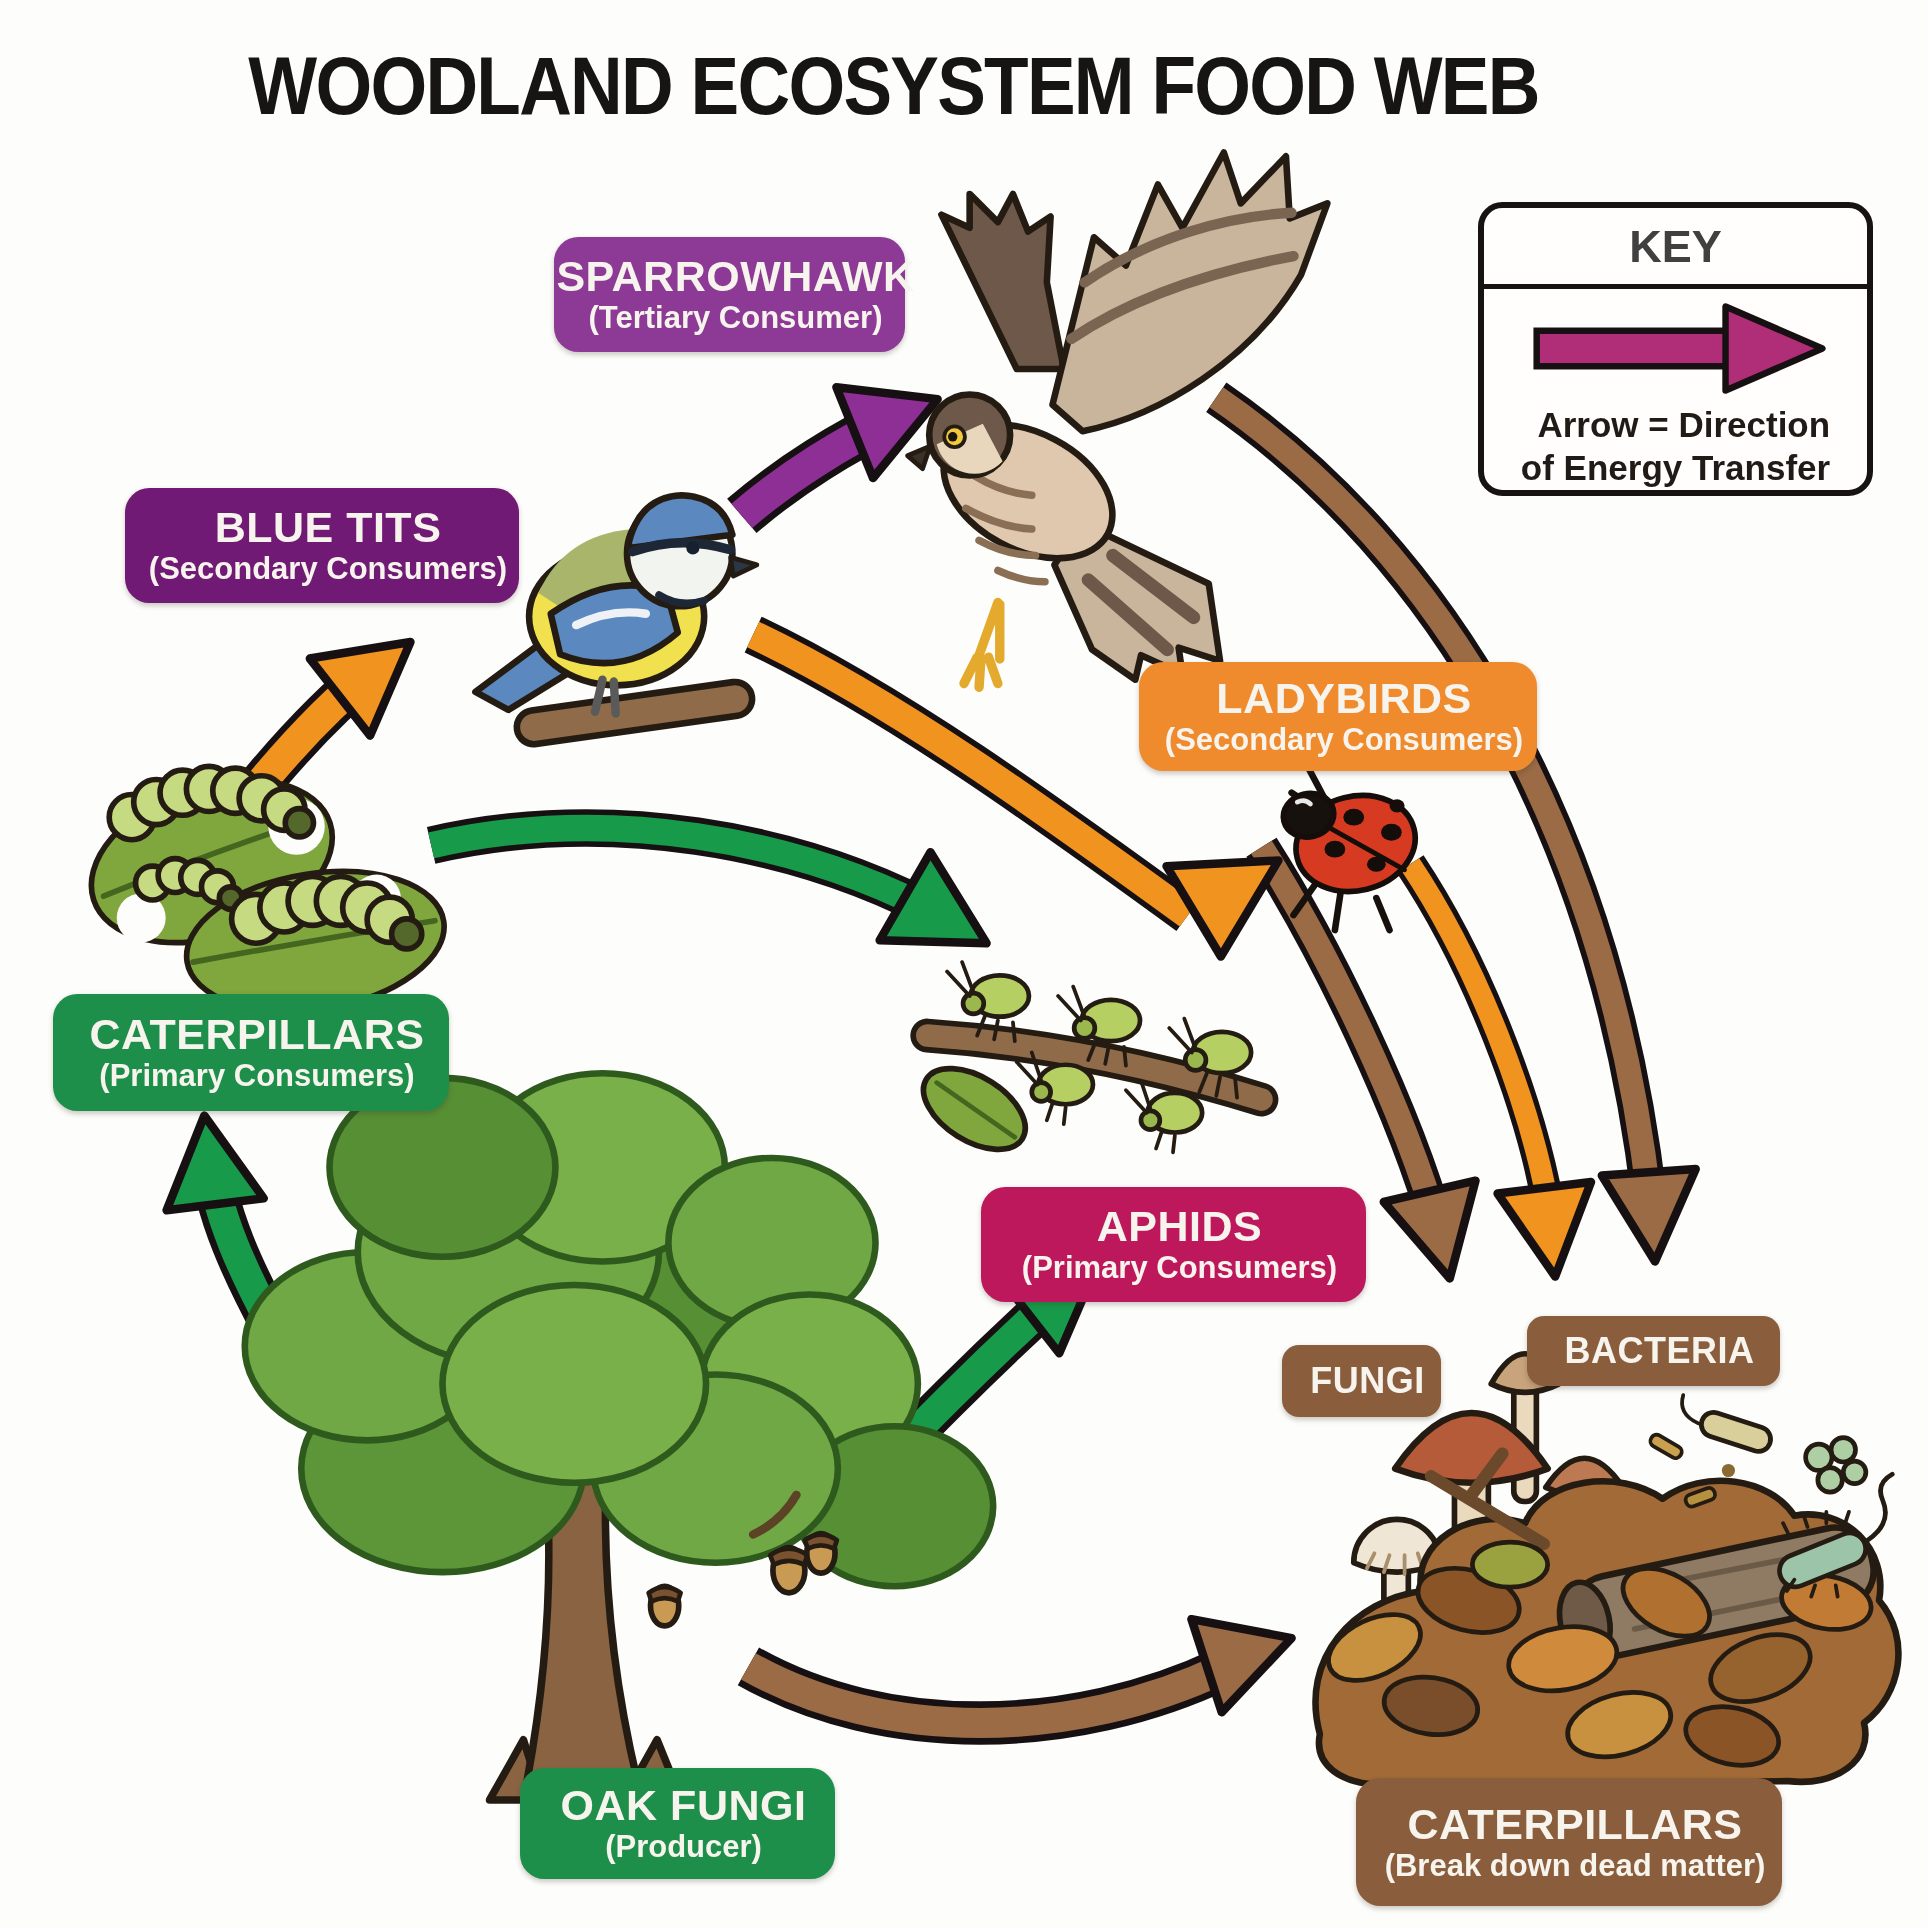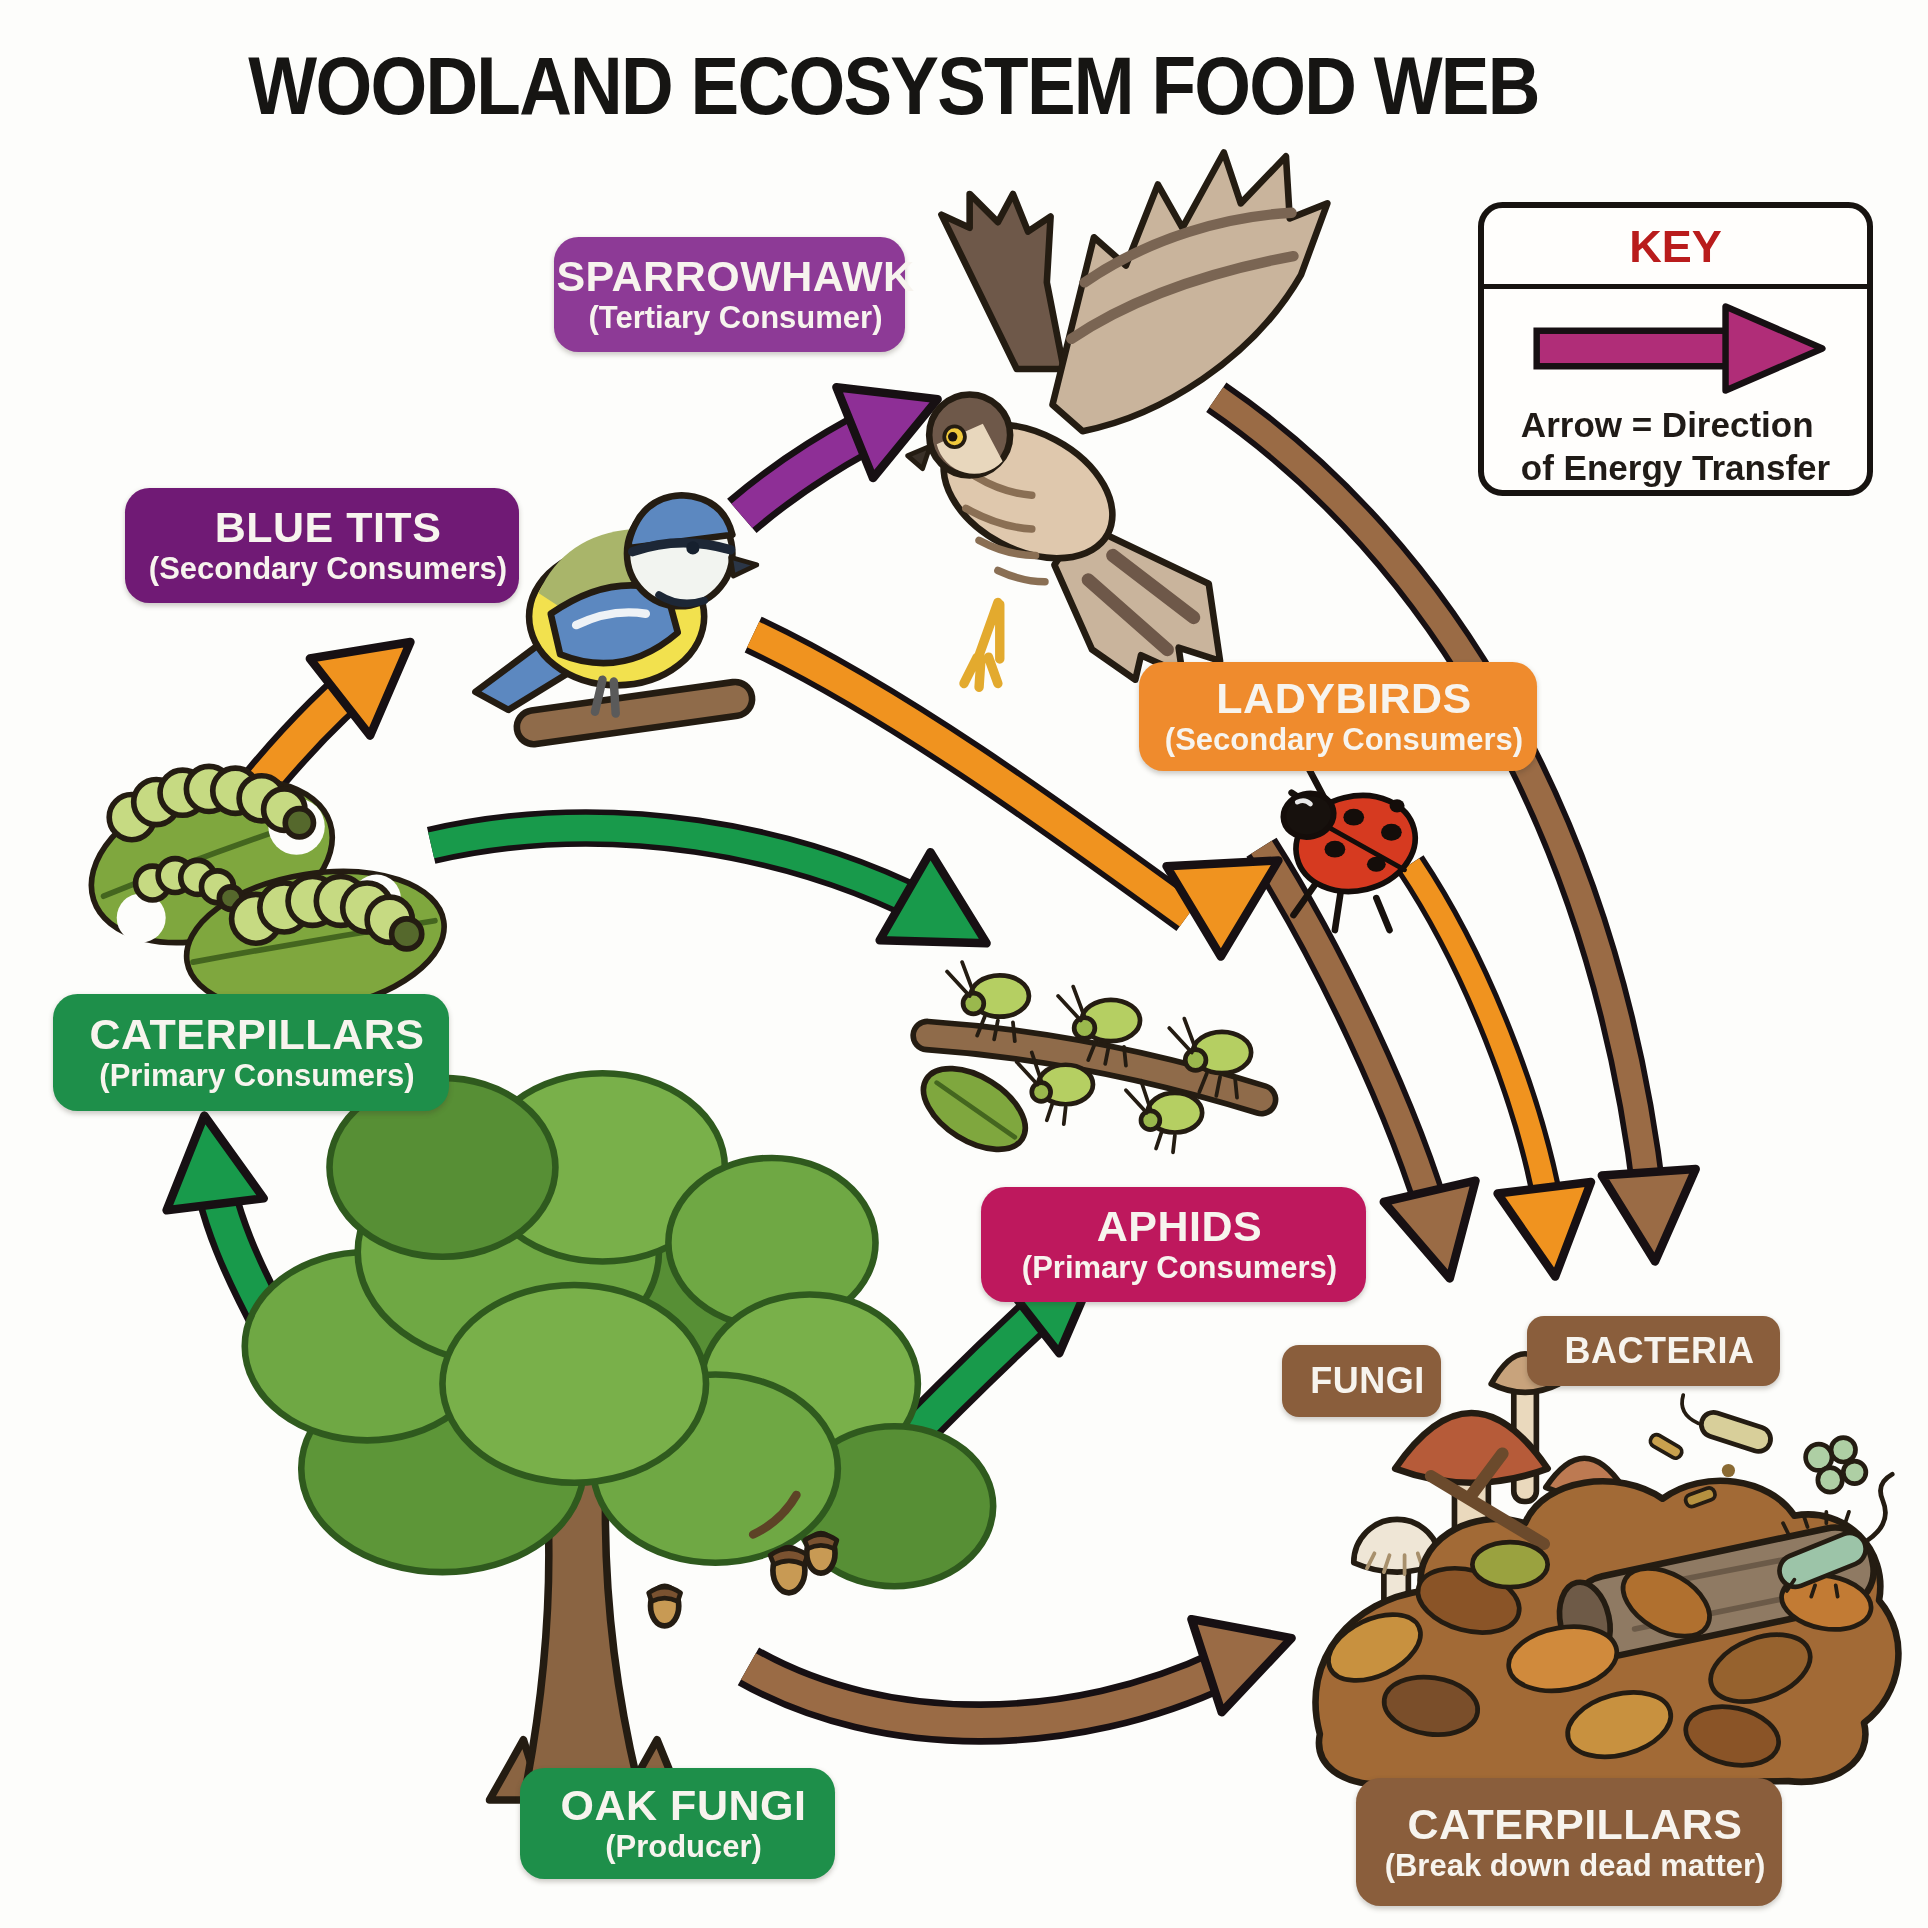--- a/index.html
+++ b/index.html
@@ -21,24 +21,24 @@
   }
   .nl-main{font-size:43px;line-height:1.1;letter-spacing:0.5px;}
   .nl-sub{font-size:31px;line-height:1.15;font-weight:700;}
   .nl-main.sm{font-size:36px;}
   
   .keybox{
     position:absolute;left:1478px;top:202px;width:395px;height:294px;background:#fffefc;
     border:6.6px solid #171310;border-radius:24.5px;z-index:3;box-sizing:border-box;
     display:flex;flex-direction:column;align-items:center;
   }
-  .key-heading{font-size:45px;font-weight:700;color:#b91c1c;margin-top:13px;}
+  .key-heading{font-size:45px;font-weight:700;color:#404040;margin-top:13px;}
   .key-divider{width:100%;height:0;border-top:5.6px solid #171310;margin-top:11.3px;}
   .key-arrow{width:339px;height:111px;margin-top:3.8px;}
-  .key-caption{font-size:35px;font-weight:700;color:#201b17;text-align:left;line-height:1.22;}
+  .key-caption{font-size:35px;font-weight:700;color:#201b17;text-align:right;line-height:1.22;}
   
   .ao{fill:none;stroke:#171013;}
   .af{fill:none;}
   .ah{stroke:#171013;stroke-width:9;stroke-linejoin:round;}
   .cartoon{stroke:#241c12;stroke-linejoin:round;stroke-linecap:round;}
 </style>
 </head>
 <body>
 
 <div class="stage">

